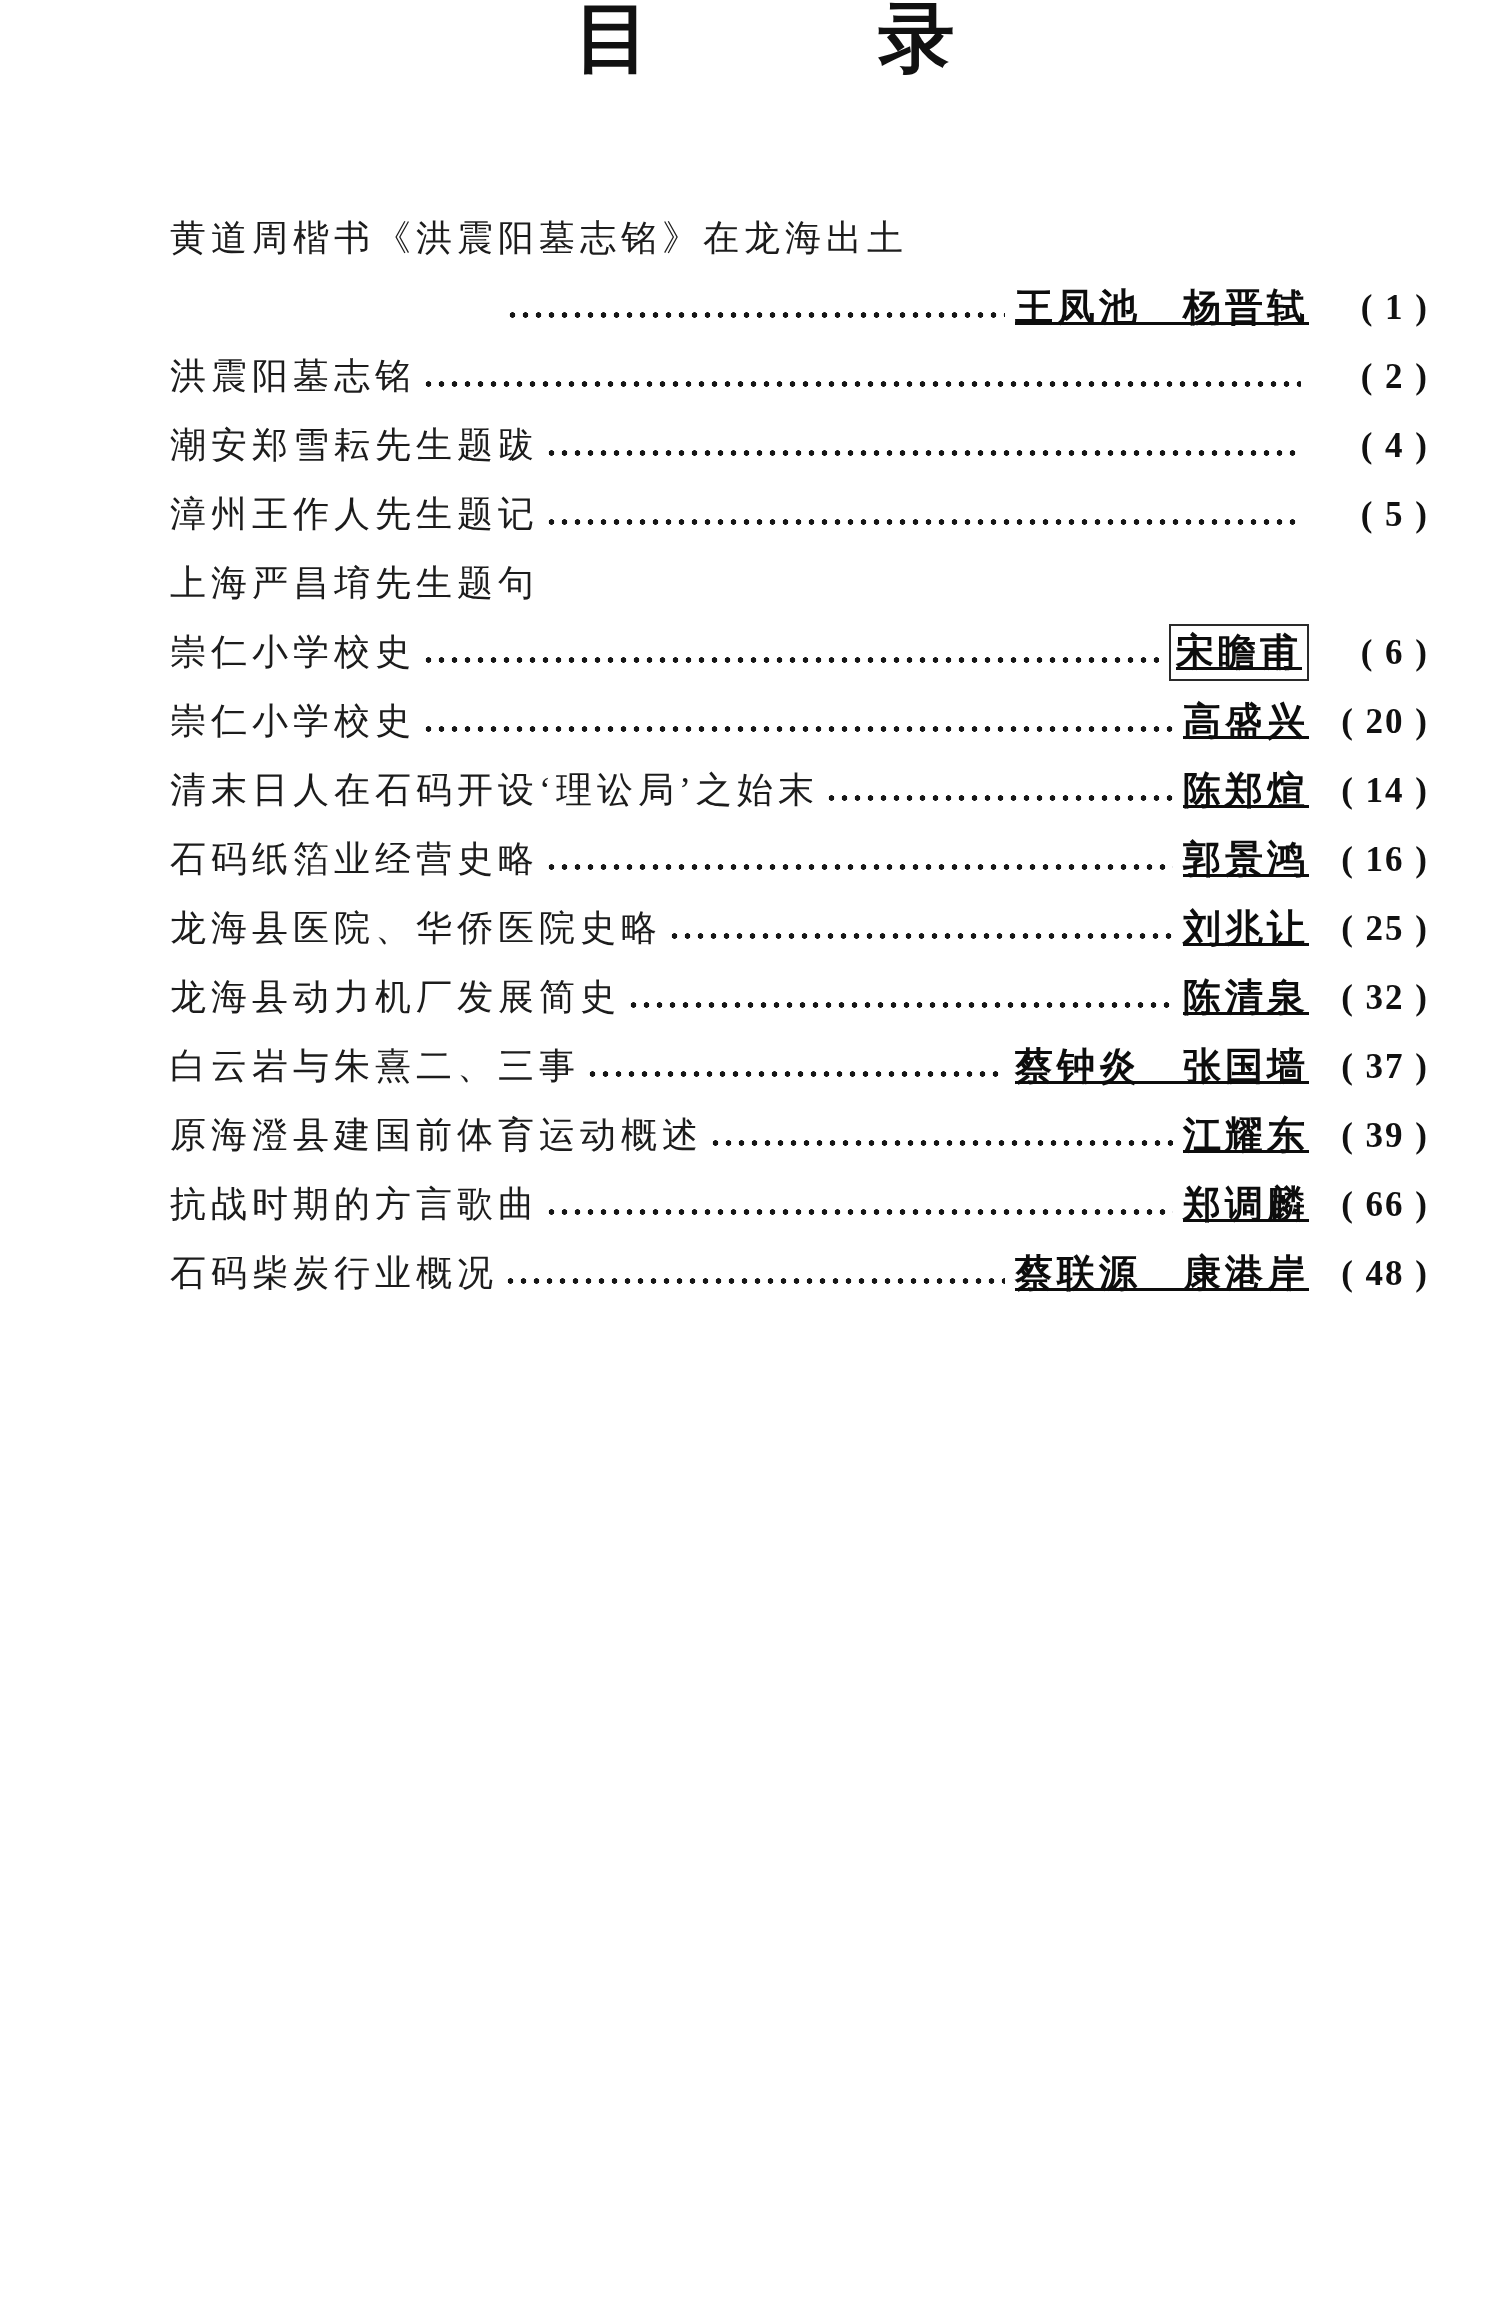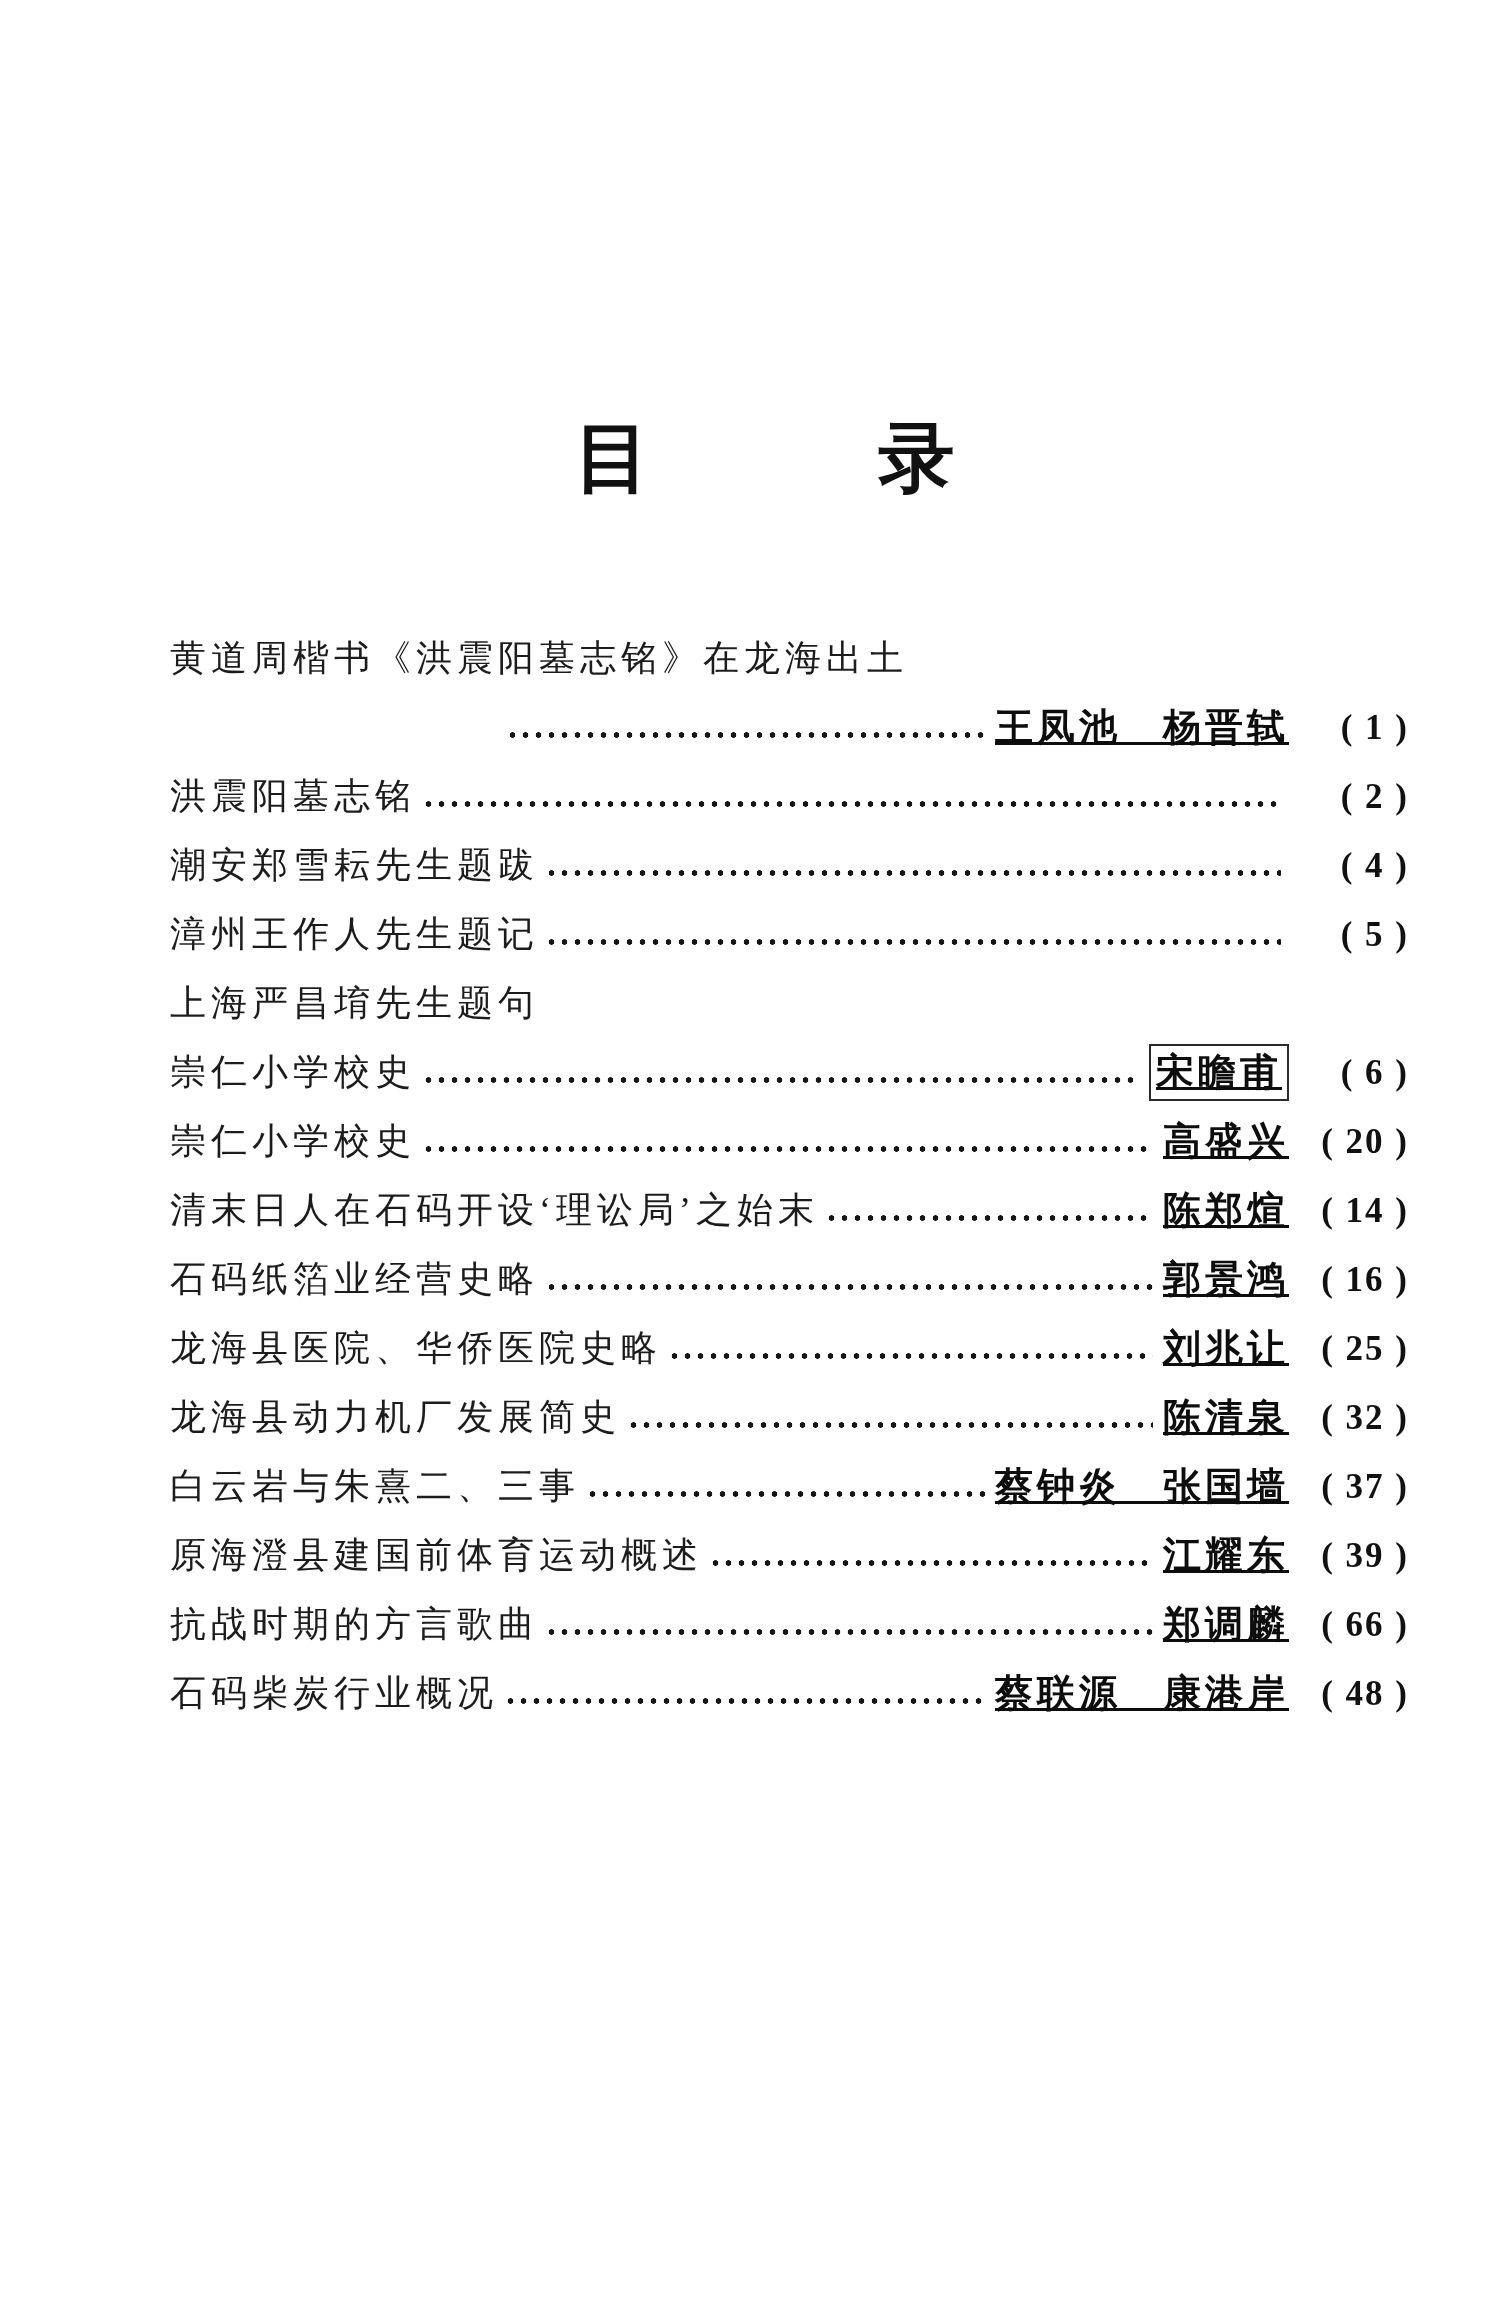--- a/index.html
+++ b/index.html
@@ -8,33 +8,32 @@
     height: 2315px;
     background: #ffffff;
     color: #151515;
     font-family: "Liberation Serif", "DejaVu Serif", serif;
     overflow: hidden;
   }
   .page {
     box-sizing: border-box;
     width: 1497px;
     height: 2315px;
-    padding-top: 420px;
   }
   .doc-title {
     font-size: 76px;
     line-height: 1;
     font-weight: bold;
     text-align: center;
     transform: translateX(16px);
     white-space: pre;
     color: #111;
   }
   .toc {
-    margin: 128px 88px 0 170px; 
+    margin: 128px 68px 0 170px; 
   }
   .row {
     display: flex;
     align-items: center;
     height: 69px;
     font-size: 36px;
     white-space: nowrap;
   }
   .entry-title {
     letter-spacing: 5px;

